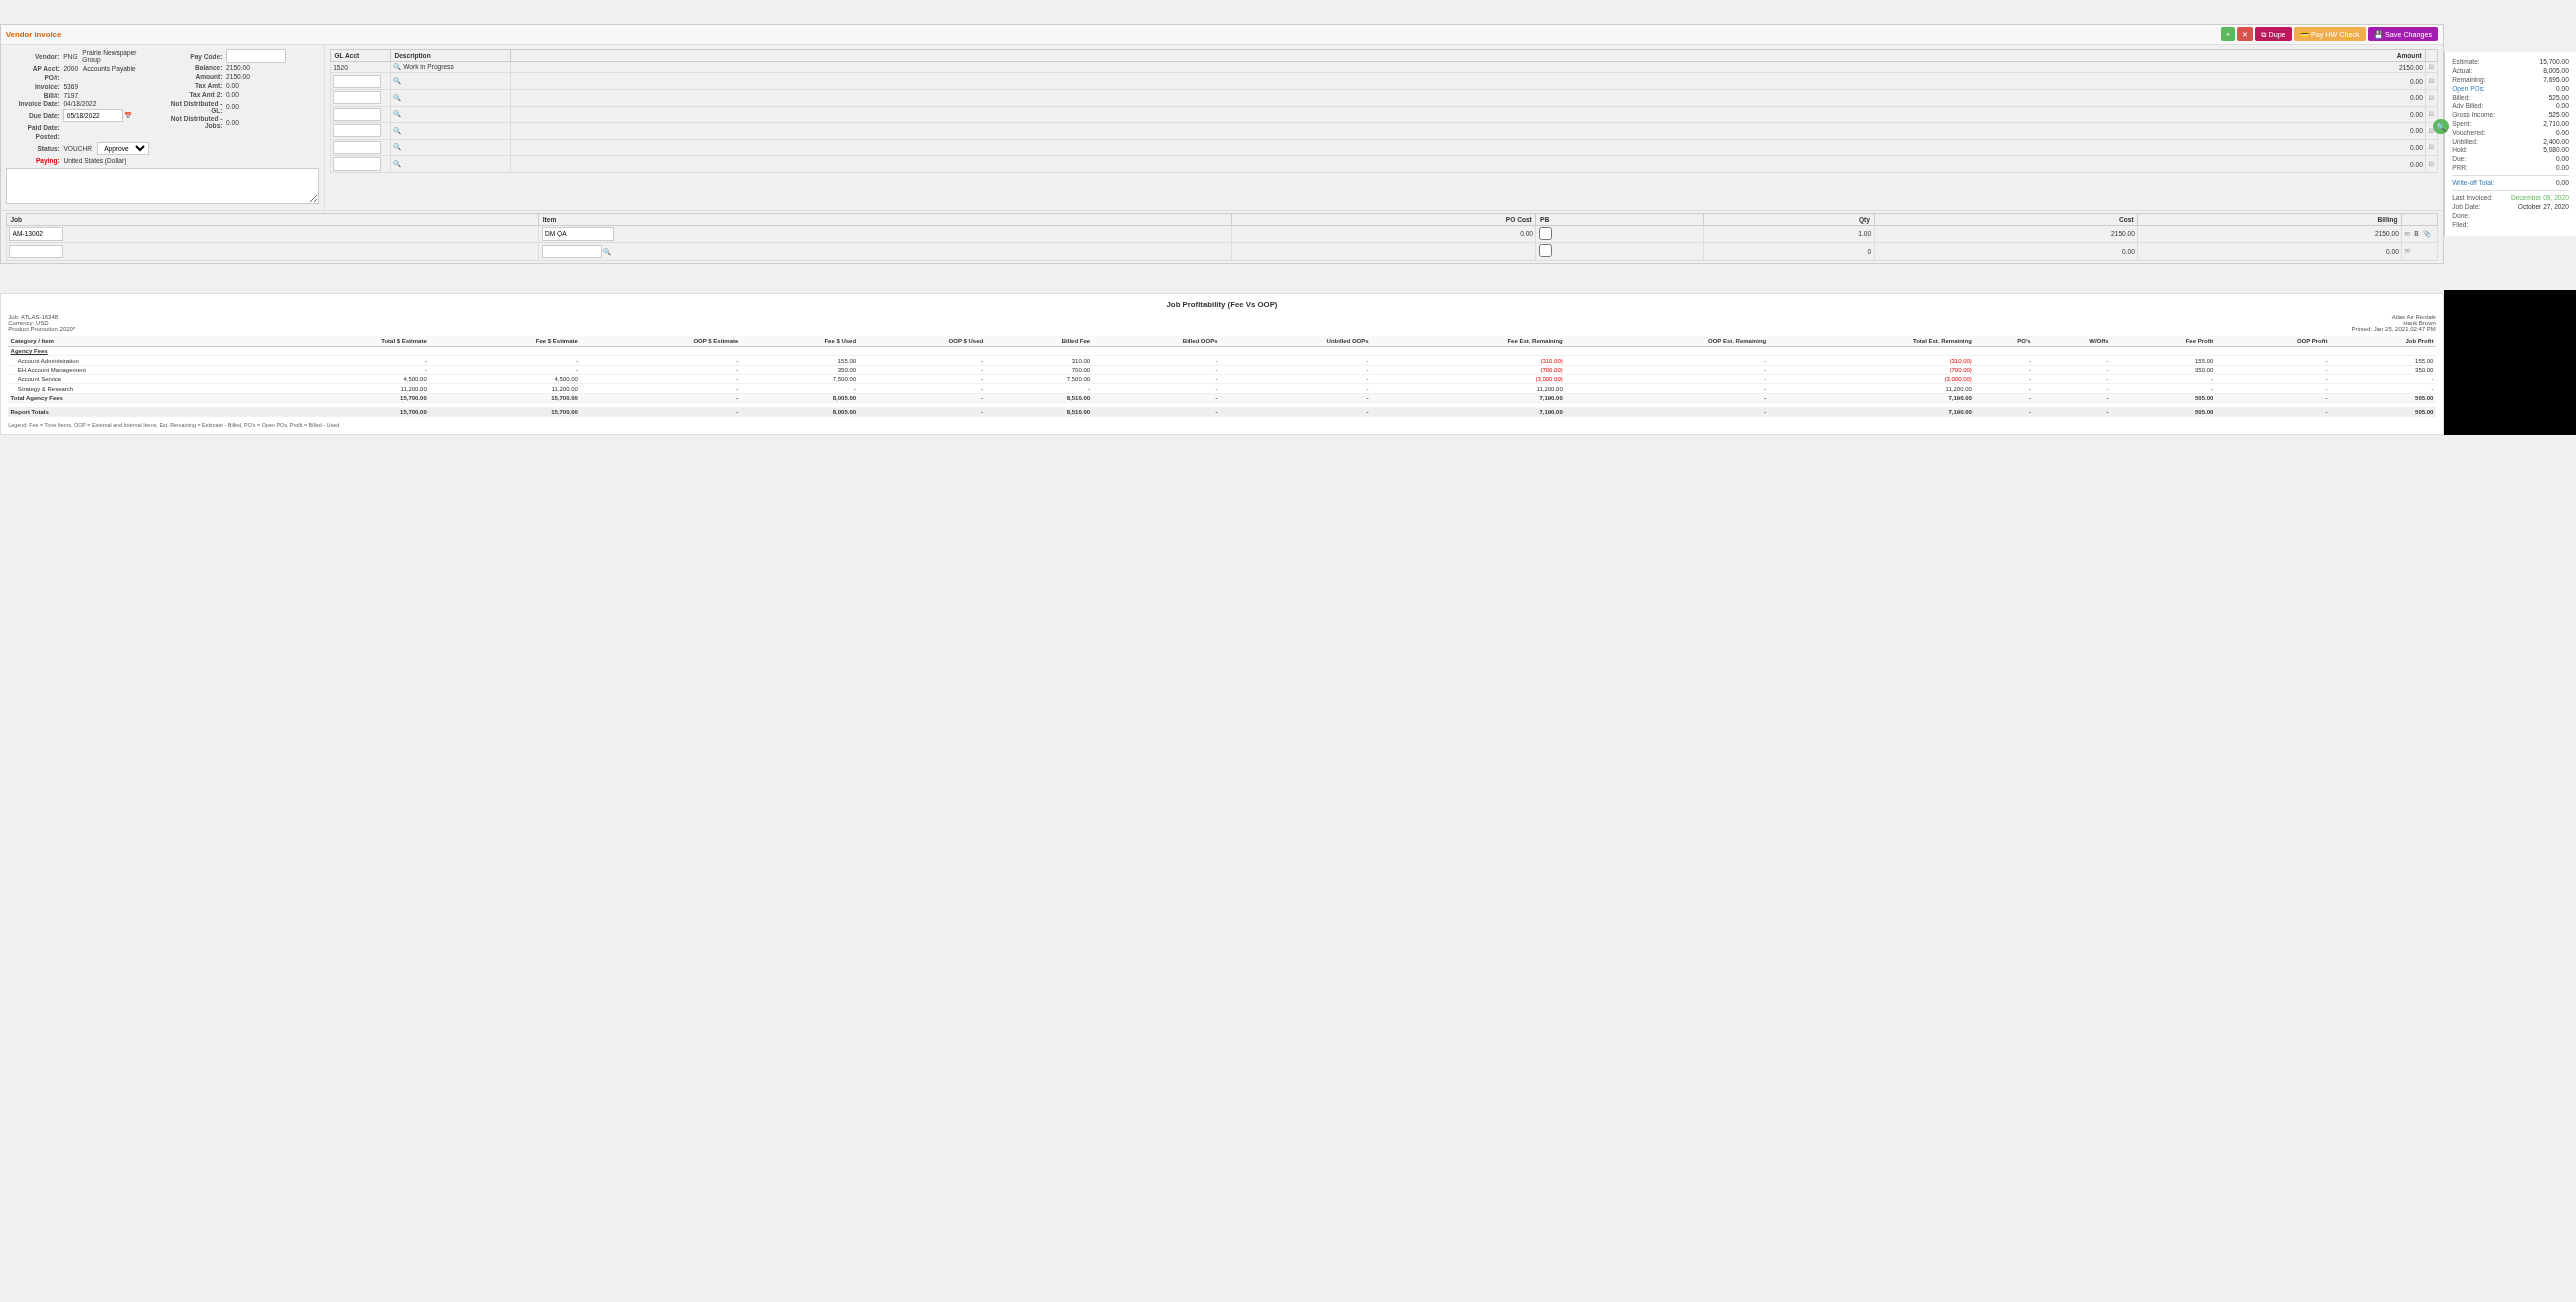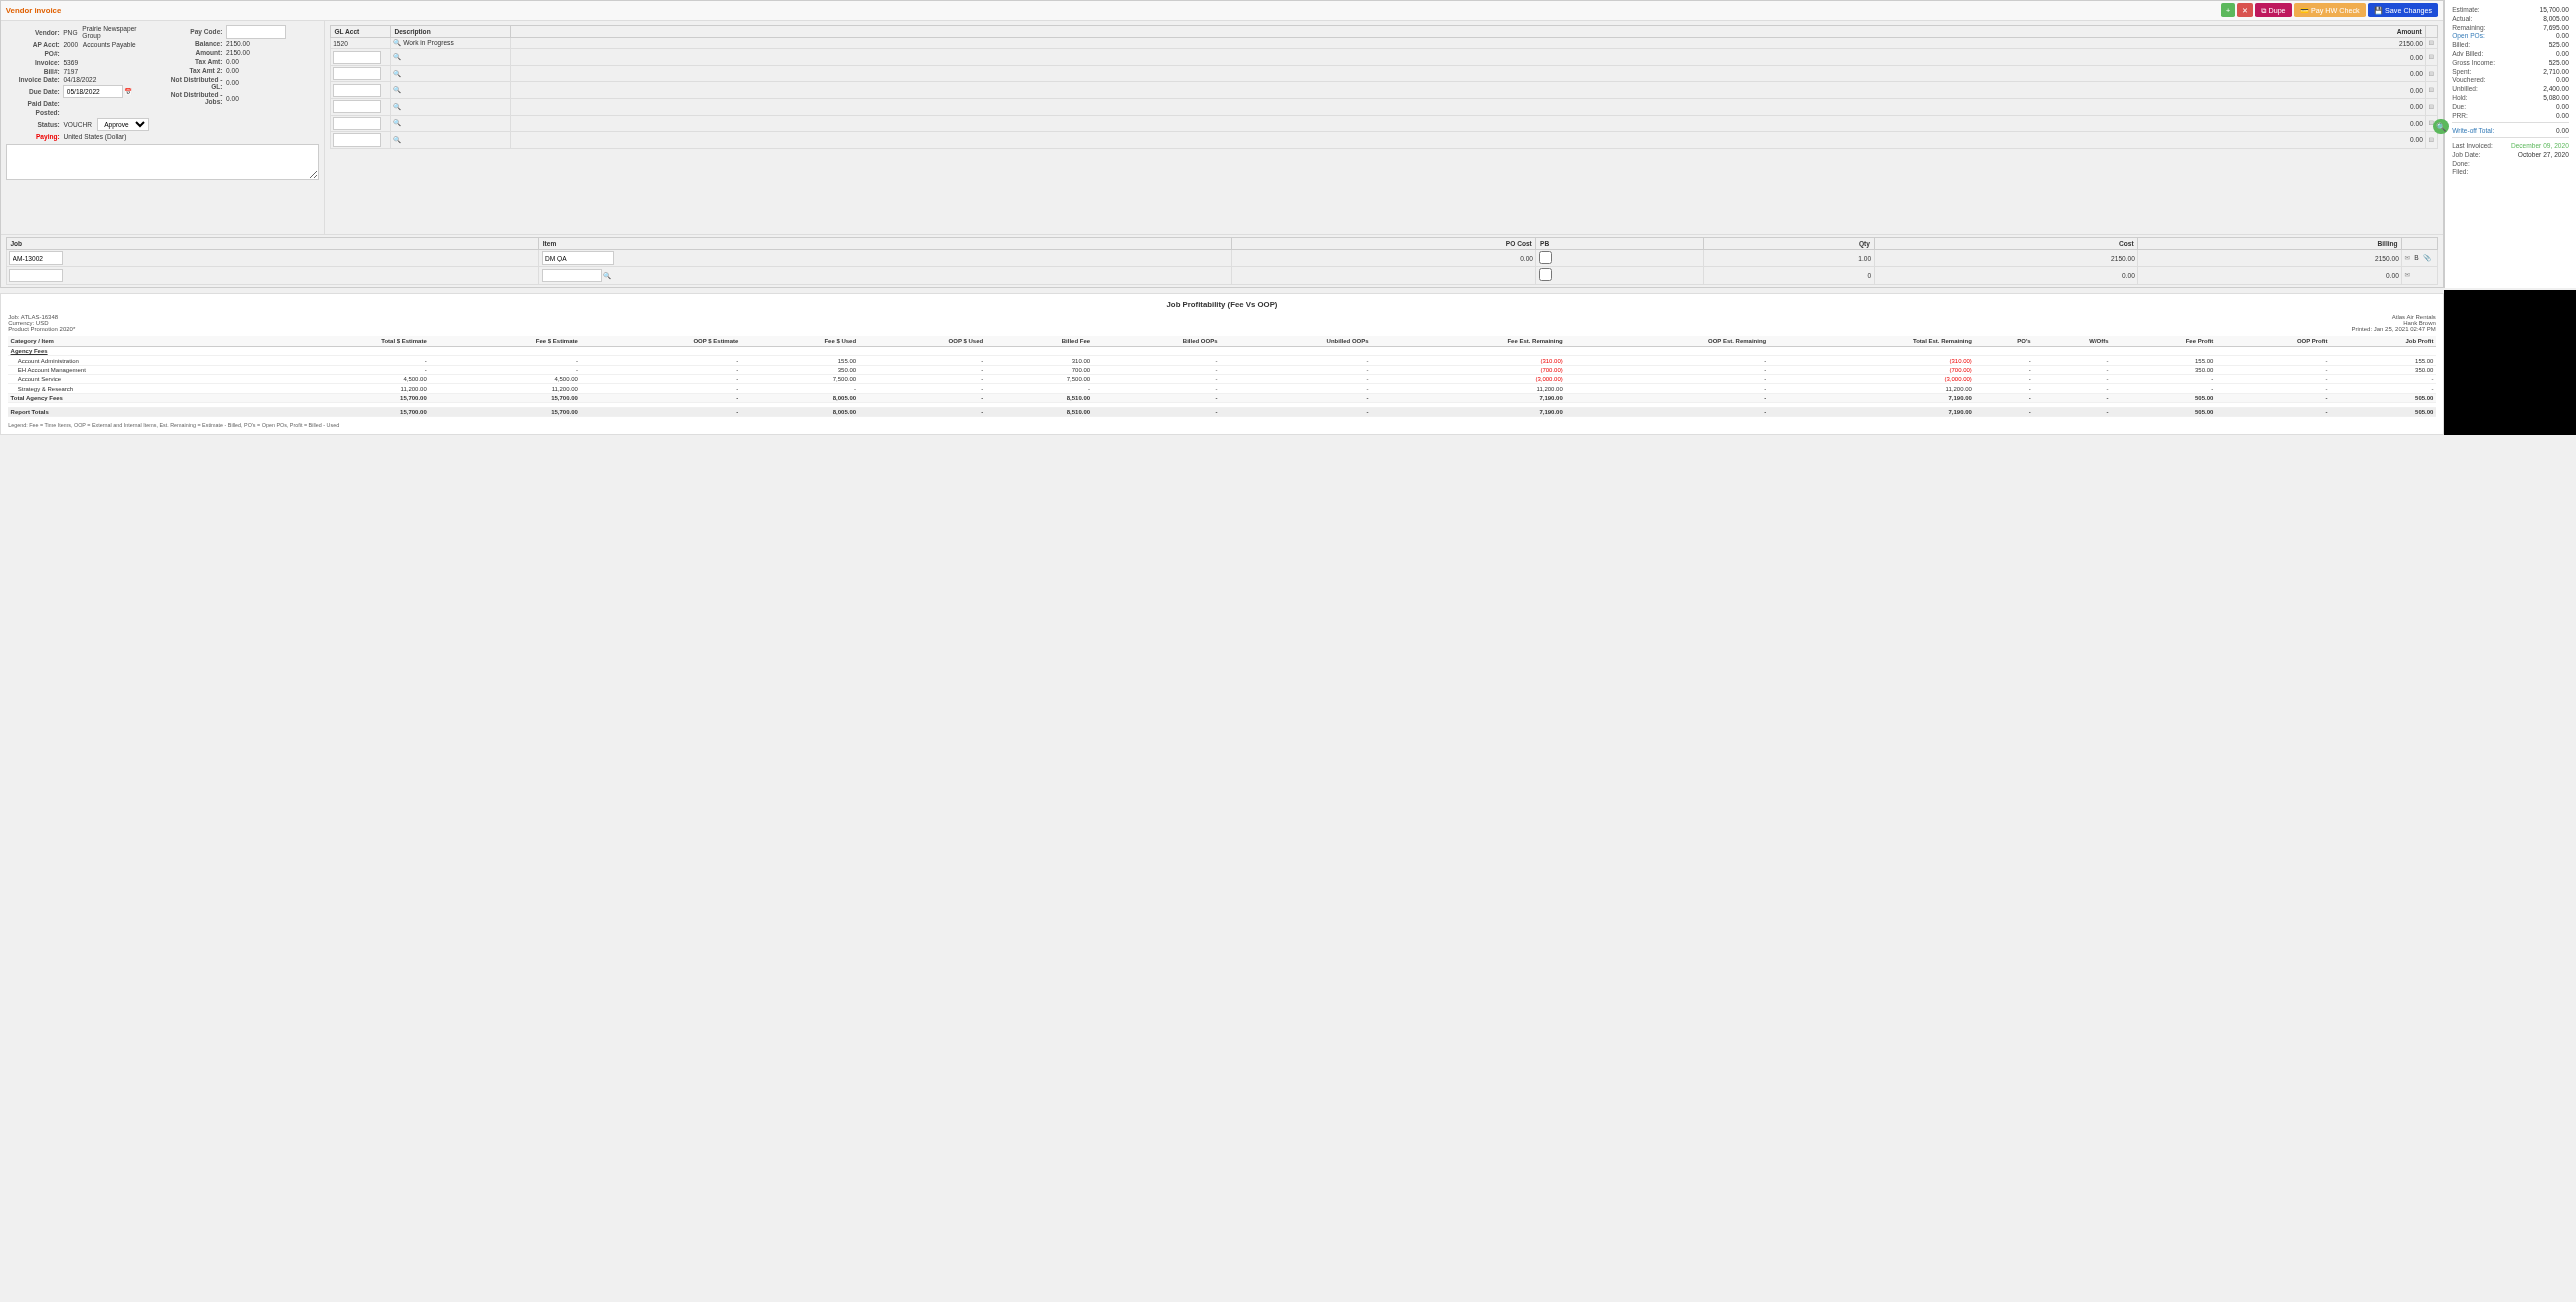--- a/index.html
+++ b/index.html
@@ -19,21 +19,21 @@
     }
     .header-buttons {
       display: flex;
       gap: 2.4px;
       align-items: center;
     }
     .btn-green { background: #5cb85c; color: white; border: none; padding: 2.4px 4.8px; cursor: pointer; font-size: 7.2px; border-radius: 1.8px; }
     .btn-red-x { background: #d9534f; color: white; border: none; padding: 2.4px 4.8px; cursor: pointer; font-size: 7.2px; border-radius: 1.8px; }
     .btn-blue { background: #be185d; color: white; border: none; padding: 2.4px 6px; cursor: pointer; font-size: 7.2px; border-radius: 1.8px; }
     .btn-orange { background: #f0ad4e; color: white; border: none; padding: 2.4px 6px; cursor: pointer; font-size: 7.2px; border-radius: 1.8px; }
-    .btn-save { background: #1d4ed8; color: white; border: none; padding: 2.4px 6px; cursor: pointer; font-size: 7.2px; border-radius: 1.8px; }
+    .btn-save { background: #a21caf; color: white; border: none; padding: 2.4px 6px; cursor: pointer; font-size: 7.2px; border-radius: 1.8px; }
 
     .invoice-body {
       display: flex;
       flex: 1;
     }
     .invoice-left {
       width: 324px;
       padding: 4.8px;
       border-right: 0.6px solid #ddd;
     }
@@ -135,20 +135,21 @@
     .summary-label { color: #555; }
     .summary-value { text-align: right; color: #333; }
     .summary-link { color: #337ab7; }
     .summary-green { color: #5cb85c; }
     .divider { border-top: 0.6px solid #ddd; margin: 3.6px 0; }
 
     
     .top-area {
       display: flex;
       height: 288px;
+      align-items: center;
     }
     .vendor-invoice-area {
       flex: 1;
       display: flex;
       flex-direction: column;
       border: 0.6px solid #ccc;
     }
 
     
     .profitability-section {

